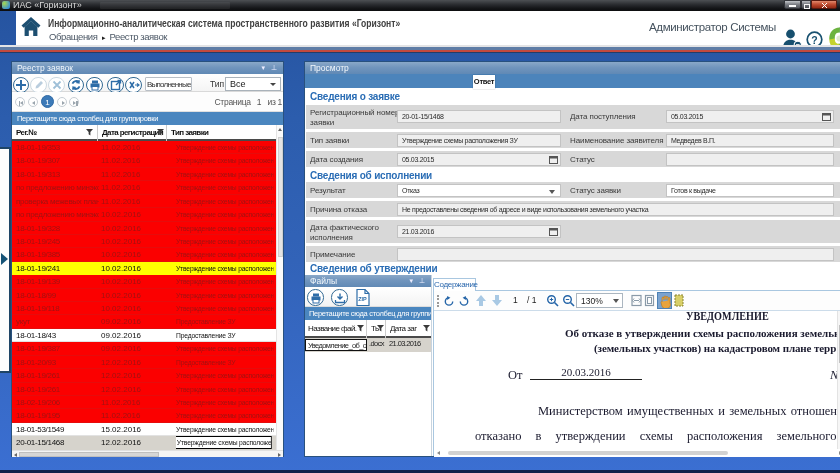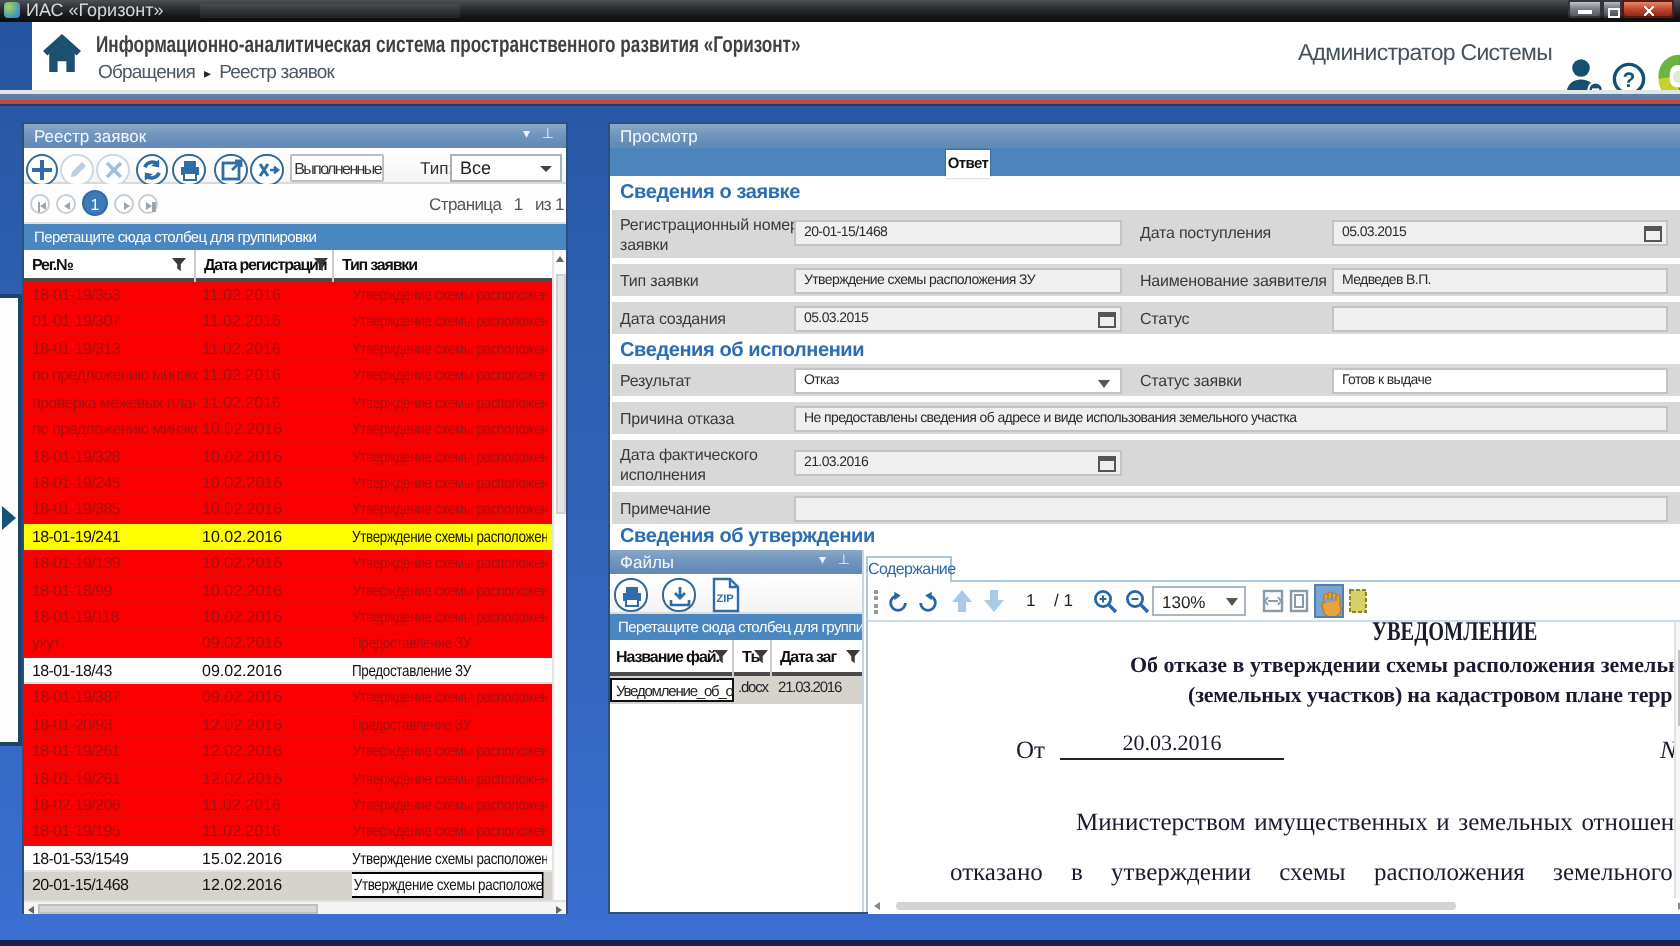--- a/index.html
+++ b/index.html
@@ -98,21 +98,21 @@
 .flabel2 { position:absolute; left:264px; color:#3a3a3a; line-height:10px; font-size:8px; letter-spacing:-0.1px; }
 .finput { position:absolute; background:#efefef; border:1px solid #c3c3c3; height:13px; line-height:12px; padding-left:4px; color:#2a2a2a; font-size:7px; letter-spacing:-0.3px; }
 .finput.white { background:#fff; }
 .cal { position:absolute; right:2px; top:1px; width:9px; height:9px; }
 .ddarr:after { content:""; position:absolute; right:5px; top:5px; border-left:3.5px solid transparent; border-right:3.5px solid transparent; border-top:4px solid #555; }
 
 
 #panelF { left:0px; top:213px; width:127px; height:181px; position:absolute; background:#fff; border-right:1px solid #c9d4de; }
 #toolbarF { position:absolute; left:0; top:12px; width:126px; height:20px; background:linear-gradient(180deg,#ffffff,#f3f3f3); border-bottom:1px solid #ddd; }
 #gbarF { position:absolute; left:0; top:32px; width:126px; height:13px; line-height:13px; padding-left:4px; }
-#theadF { position:absolute; left:0; top:45px; width:126px; height:18px; background:#fff; border-bottom:2px solid #4a4a4a; font-size:8px; font-weight:bold; letter-spacing:-0.45px; color:#111; }
+#theadF { position:absolute; left:0; top:45px; width:126px; height:18px; background:#fff; border-bottom:2px solid #4a4a4a; font-size:8px; font-weight:normal; letter-spacing:-0.45px; color:#111; }
 #theadF .hc { position:absolute; top:0; height:18px; line-height:17px; border-right:1px solid #ccc; padding-left:3px; letter-spacing:-0.55px;}
 #frow1 { position:absolute; left:0; top:63px; width:126px; height:14px; background:#d6d3cc; font-size:7.5px; color:#222; letter-spacing:-0.6px;}
 
 
 #viewer { position:absolute; left:128px; top:228px; width:413px; height:166px; background:#fff; border:1px solid #a9c7e0; }
 #tab-cont { position:absolute; left:128px; top:216px; width:43px; height:13px; background:#fff; border:1px solid #a9c7e0; border-bottom:none; font-size:8px; letter-spacing:-0.3px; color:#2a67ad; text-align:center; line-height:12px; z-index:2;}
 #vtoolbar { position:absolute; left:0; top:0; width:411px; height:20px; background:#fdfdfd; border-bottom:1px solid #ccdcea; }
 #vcontent { position:absolute; left:0; top:20px; width:403px; height:138px; overflow:hidden; background:#fff;
   font-family:"Liberation Serif",serif; color:#1a1a2e; }
 #vvscroll { position:absolute; left:403px; top:20px; width:8px; height:138px; background:#f6f6f6; border-left:1px solid #e3e3e3;}
@@ -252,21 +252,21 @@
           </svg></div>
     <div class="hc" style="left:155px;width:109px;border-right:none">Тип заявки</div>
   </div>
   <div id="rowsL">
 <div class="trow red">
           <div class="c1">18-01-19/353</div>
           <div class="c2">11.02.2016</div>
           <div class="c3">Утверждение схемы расположения</div>
         </div>
 <div class="trow red">
-          <div class="c1">01-01-19/307</div>
+          <div class="c1">18-01-19/307</div>
           <div class="c2">11.02.2016</div>
           <div class="c3">Утверждение схемы расположения</div>
         </div>
 <div class="trow red">
           <div class="c1">18-01-19/313</div>
           <div class="c2">11.02.2016</div>
           <div class="c3">Утверждение схемы расположения</div>
         </div>
 <div class="trow red">
           <div class="c1">по предложению минэко то</div>

